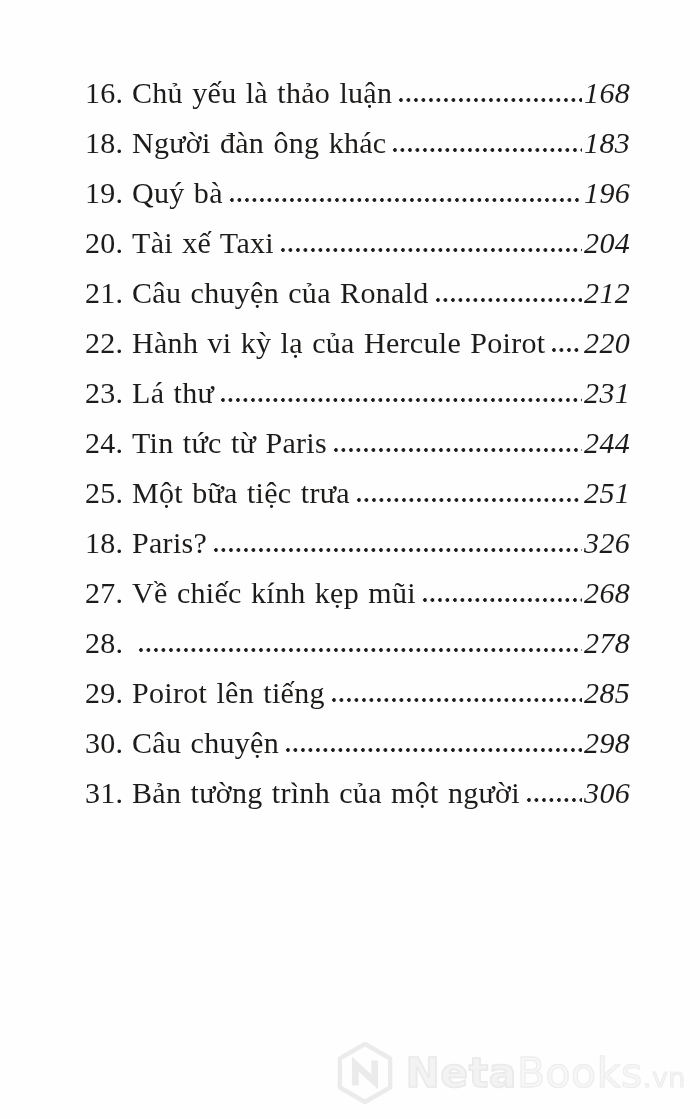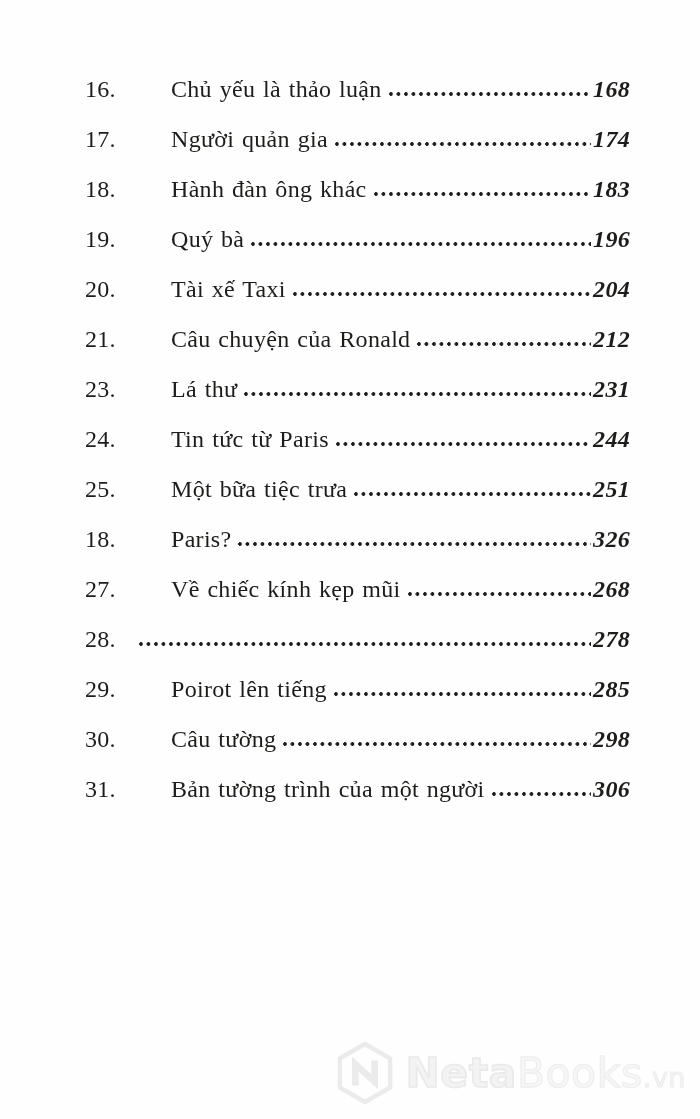--- a/index.html
+++ b/index.html
@@ -19,48 +19,46 @@
     position: absolute;
     left: 85px;
     top: 76px;
     width: 545px;
   }
   .toc-row {
     display: flex;
     align-items: baseline;
     height: 30px;
     margin-bottom: 20px;
-    font-size: 24px;
+    font-size: 30px;
     color: #1e1c1a;
     letter-spacing: 0.3px;
     word-spacing: 1.5px;
   }
   .num {
     flex: 0 0 auto;
     width: 47px;
   }
   .title {
     flex: 0 0 auto;
     white-space: nowrap;
-    margin-left: 39px;
   }
   .leader {
     flex: 1 1 auto;
     height: 6px;
     margin: 0 2px 0 6px;
     background-image: radial-gradient(circle at 3px 3px, #1e1c1a 1.6px, transparent 2.1px);
     background-size: 7.5px 6px;
     background-repeat: repeat-x;
     background-position: left bottom;
   }
   .pagenum {
     flex: 0 0 auto;
     font-style: italic;
     text-align: center;
-    font-weight: bold;
   }
   .watermark {
     position: absolute;
     right: 14px;
     bottom: 14px;
     display: flex;
     align-items: center;
     gap: 12px;
     user-select: none;
   }
@@ -97,30 +95,24 @@
 
   <div class="toc">
 
     <div class="toc-row">
       <span class="num">16.</span>
       <span class="title">Chủ yếu là thảo luận</span>
       <span class="leader"></span>
       <span class="pagenum">168</span>
     </div>
 
-    <div class="toc-row">
-      <span class="num">17.</span>
-      <span class="title">Người quản gia</span>
-      <span class="leader"></span>
-      <span class="pagenum">174</span>
-    </div>
 
     <div class="toc-row">
       <span class="num">18.</span>
-      <span class="title">Hành đàn ông khác</span>
+      <span class="title">Người đàn ông khác</span>
       <span class="leader"></span>
       <span class="pagenum">183</span>
     </div>
 
     <div class="toc-row">
       <span class="num">19.</span>
       <span class="title">Quý bà</span>
       <span class="leader"></span>
       <span class="pagenum">196</span>
     </div>
@@ -132,20 +124,26 @@
       <span class="pagenum">204</span>
     </div>
 
     <div class="toc-row">
       <span class="num">21.</span>
       <span class="title">Câu chuyện của Ronald</span>
       <span class="leader"></span>
       <span class="pagenum">212</span>
     </div>
 
+    <div class="toc-row">
+      <span class="num">22.</span>
+      <span class="title">Hành vi kỳ lạ của Hercule Poirot</span>
+      <span class="leader"></span>
+      <span class="pagenum">220</span>
+    </div>
 
     <div class="toc-row">
       <span class="num">23.</span>
       <span class="title">Lá thư</span>
       <span class="leader"></span>
       <span class="pagenum">231</span>
     </div>
 
     <div class="toc-row">
       <span class="num">24.</span>
@@ -183,21 +181,21 @@
 
     <div class="toc-row">
       <span class="num">29.</span>
       <span class="title">Poirot lên tiếng</span>
       <span class="leader"></span>
       <span class="pagenum">285</span>
     </div>
 
     <div class="toc-row">
       <span class="num">30.</span>
-      <span class="title">Câu tường</span>
+      <span class="title">Câu chuyện</span>
       <span class="leader"></span>
       <span class="pagenum">298</span>
     </div>
 
     <div class="toc-row">
       <span class="num">31.</span>
       <span class="title">Bản tường trình của một người</span>
       <span class="leader"></span>
       <span class="pagenum">306</span>
     </div>

